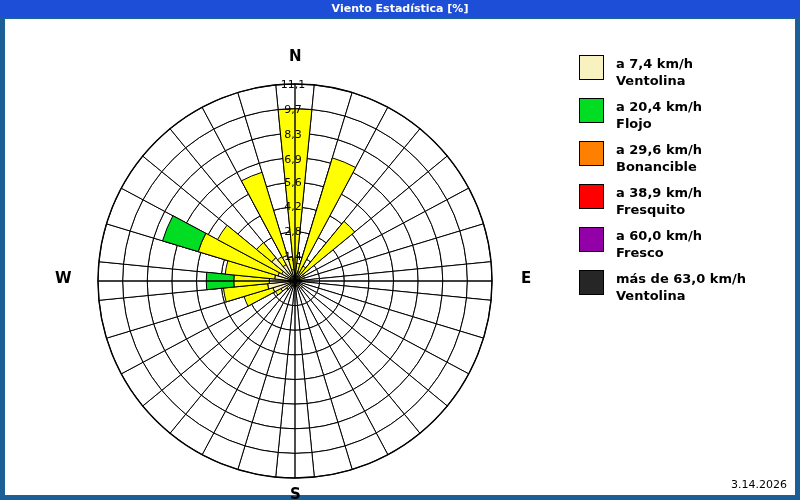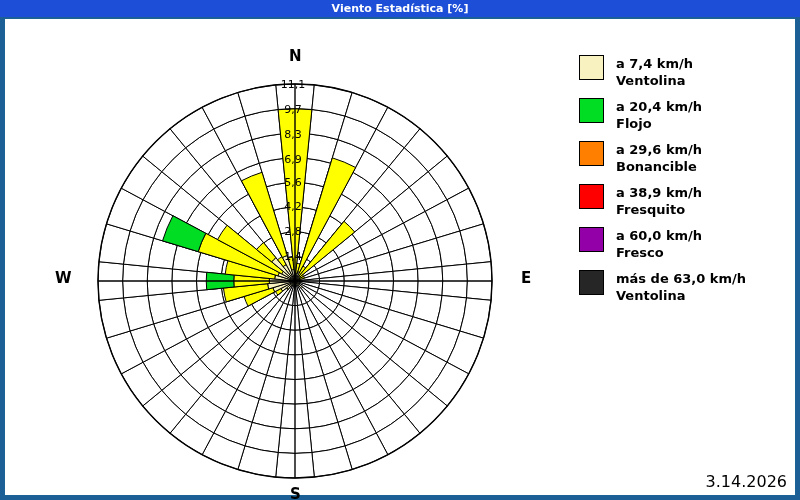--- a/index.html
+++ b/index.html
@@ -61,21 +61,21 @@
     color:#000000;
     line-height:17px;
     padding-top:0px;
     white-space:nowrap;
     font-weight:bold;
   }
   #datestamp{
     position:absolute;
     right:8px;
     bottom:4px;
-    font-size:16px;
+    font-size:11px;
     color:#000000;
   }
   .compass{
     position:absolute;
     font-size:15px;
     font-weight:bold;
     color:#000000;
   }
   #c-n{ left:284px; top:28px; }
   #c-s{ left:285px; top:466px; }

